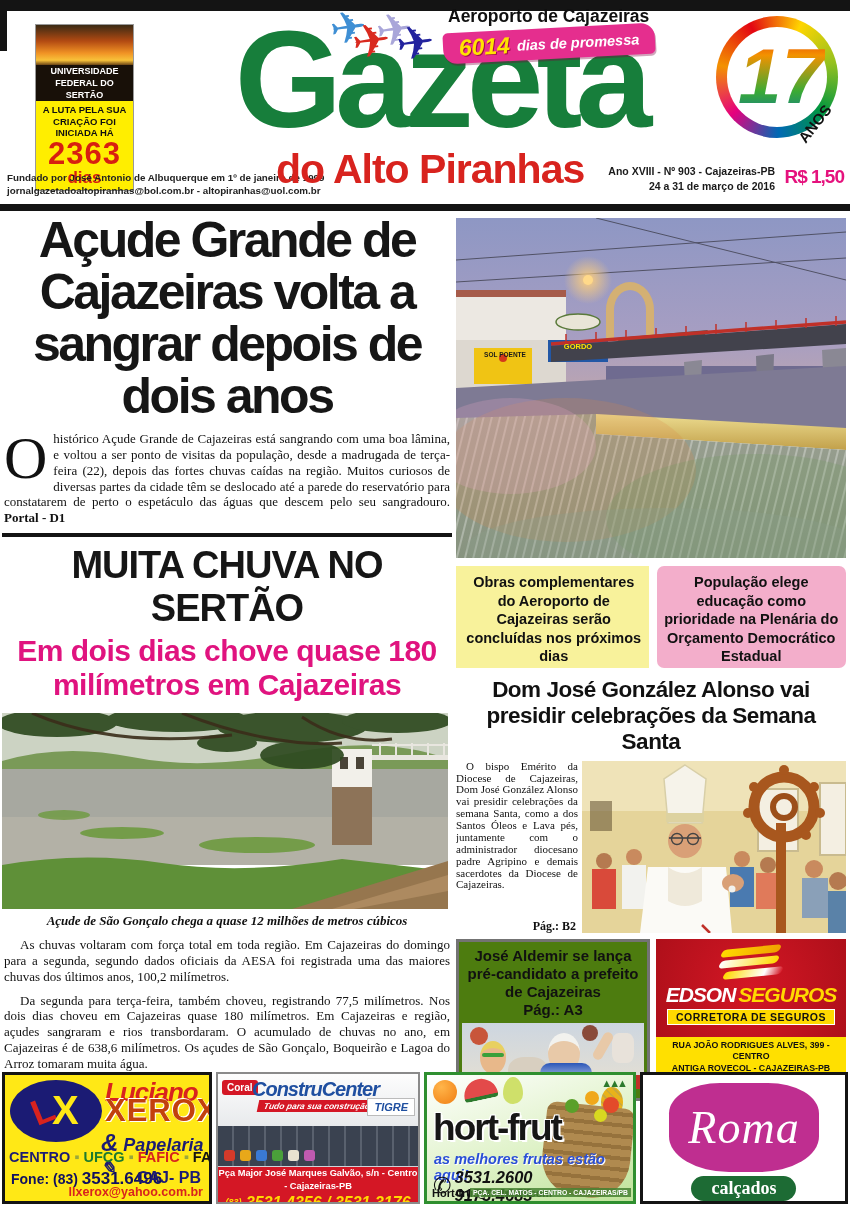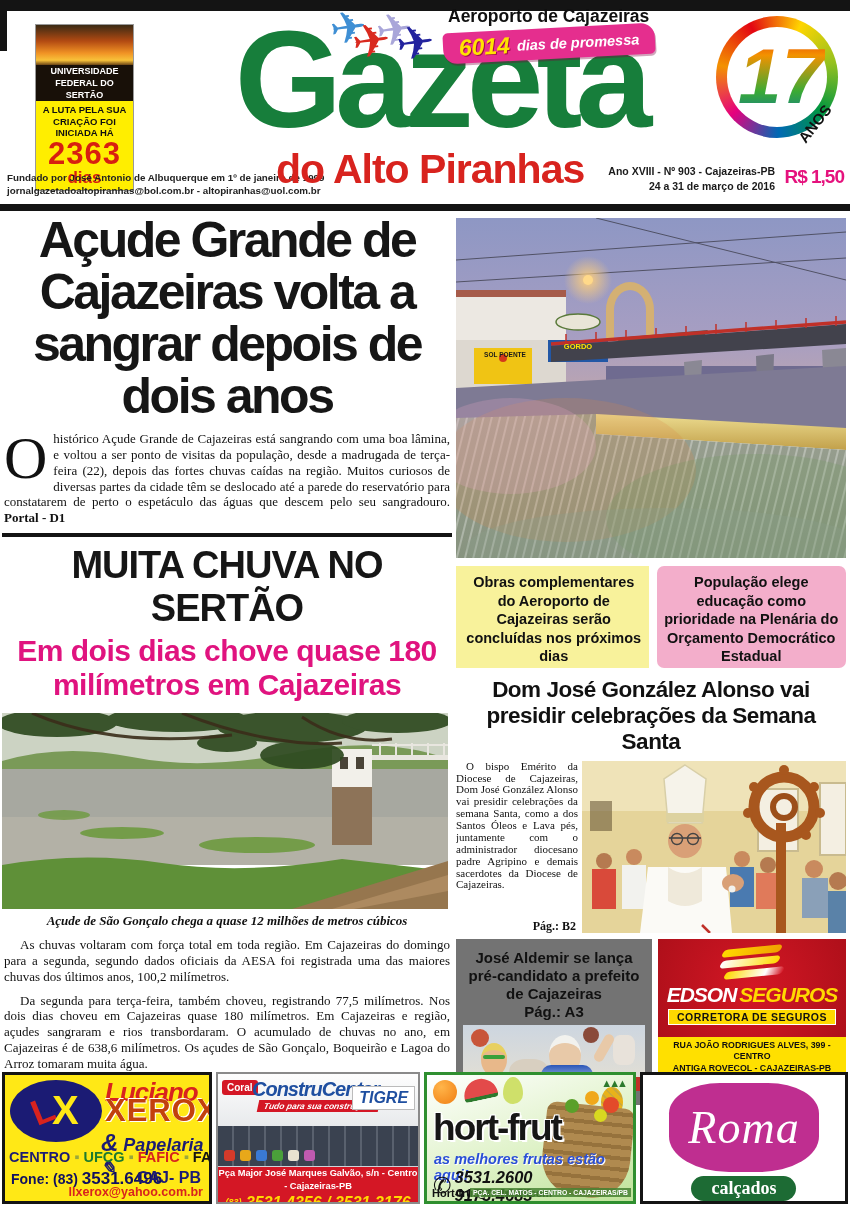--- a/index.html
+++ b/index.html
@@ -78,21 +78,21 @@
 
   .h3{margin-top:9px;font-size:22.5px;font-weight:800;text-align:center;line-height:1.15;letter-spacing:-0.5px;}
 
   .bishoprow{display:flex;gap:4px;margin-top:6px;height:172px;}
   .bishoptext{width:122px;font-size:11px;line-height:1.08;text-align:justify;text-indent:10px;overflow:hidden;
               display:flex;flex-direction:column;}
   .bishoptext .prefline{text-align:right;margin-top:auto;font-size:12px;}
   .bishopphoto{width:264px;height:172px;}
 
   .bottomrow{display:flex;gap:6px;margin-top:6px;}
-  .bluebox{width:190px;height:156px;background:#737373;border:5px solid #737373;overflow:hidden;}
+  .bluebox{width:190px;height:156px;background:#4d7c0f;border:3px solid #737373;overflow:hidden;}
   .bluebox .txt{padding:5px 4px 2px;text-align:center;font-weight:700;font-size:15px;line-height:1.2;}
   .aldemir{position:relative;width:182px;height:66px;margin:2px auto 0;background:linear-gradient(#cdd6e0,#e6e0d2);overflow:hidden;}
   .blob{position:absolute;border-radius:50%;}
 
   .edson{width:192px;height:158px;background:radial-gradient(circle at 50% 30%,#d41725,#a80e18 85%);
          display:flex;flex-direction:column;align-items:center;overflow:hidden;}
   .swoosh{margin-top:8px;width:60px;height:34px;position:relative;}
   .sw{position:absolute;width:56px;height:8px;border-radius:6px;transform:skewX(-30deg) rotate(-6deg);}
   .edname{display:flex;gap:3px;font-size:21px;font-weight:900;font-style:italic;letter-spacing:-1px;margin-top:2px;}
   .edname .w{color:#fff;} .edname .y{color:#ffd900;}
@@ -120,22 +120,22 @@
   .xcity{position:absolute;right:8px;top:94px;font-size:16px;font-weight:800;color:#1b1b74;}
   .xemail{position:absolute;right:6px;bottom:2px;font-size:12.5px;font-weight:700;color:#d8231e;}
 
   .constru{width:204px;border:2px solid #8a8a8a;position:relative;overflow:hidden;background:#cfd4da;}
   .cc-sign{position:absolute;left:0;top:0;width:100%;height:52px;background:linear-gradient(#fdfdfd,#e8eaec);}
   .cc-coral{position:absolute;left:4px;top:6px;background:#d41725;color:#fff;font-size:10px;font-weight:800;
             padding:2px 5px;border-radius:3px;}
   .cc-name{position:absolute;left:34px;top:4px;font-size:20px;font-weight:800;font-style:italic;color:#1f4fa0;letter-spacing:-1px;}
   .cc-tag{position:absolute;left:40px;top:26px;background:#d41725;color:#fff;font-size:8.5px;font-style:italic;font-weight:700;
           padding:1px 6px;transform:skewX(-12deg);}
-  .cc-tigre{position:absolute;right:3px;top:12px;background:#fff;border:1px solid #bbb;color:#1f4fa0;
-            font-size:16px;font-weight:900;padding:2px 6px;font-style:italic;}
+  .cc-tigre{position:absolute;right:3px;top:24px;background:#fff;border:1px solid #bbb;color:#1f4fa0;
+            font-size:11px;font-weight:900;padding:2px 6px;font-style:italic;}
   .cc-store{position:absolute;left:0;top:52px;width:100%;height:40px;
             background:repeating-linear-gradient(90deg,#3a4250 0 14px,#59616e 14px 16px),linear-gradient(#3a4250,#2a303a);}
   .cc-goods{position:absolute;left:0;top:76px;width:100%;height:14px;display:flex;gap:5px;padding-left:6px;}
   .cc-goods span{width:11px;height:11px;border-radius:3px;display:inline-block;}
   .cc-band{position:absolute;left:0;bottom:0;width:100%;height:35px;background:#d41725;text-align:center;}
   .cc-addr{color:#fff;font-size:9.3px;font-weight:700;line-height:13px;}
   .cc-phone{color:#ffd900;font-size:16px;font-weight:900;font-style:italic;line-height:18px;}
   .cc-phone small{font-size:9px;vertical-align:3px;}
 
   .hort{width:210px;border:3px solid #2f8f2f;position:relative;overflow:hidden;

